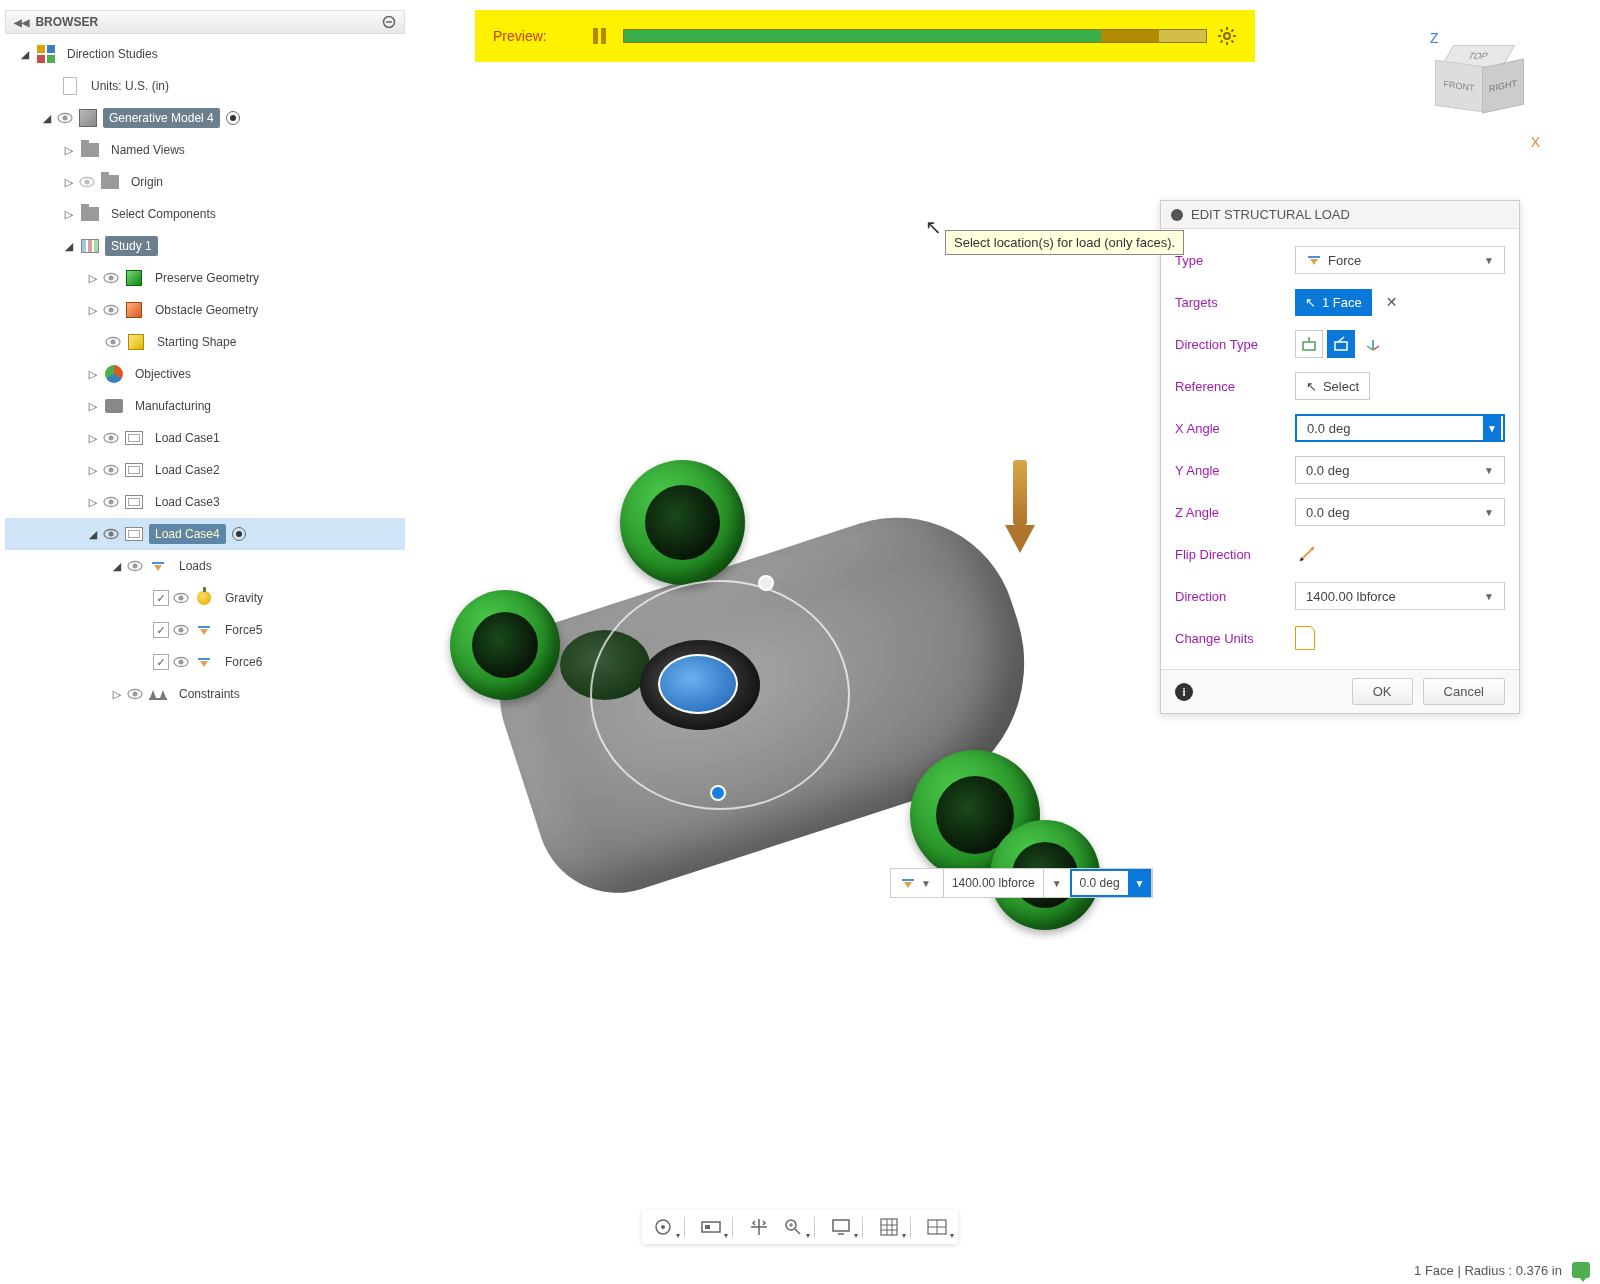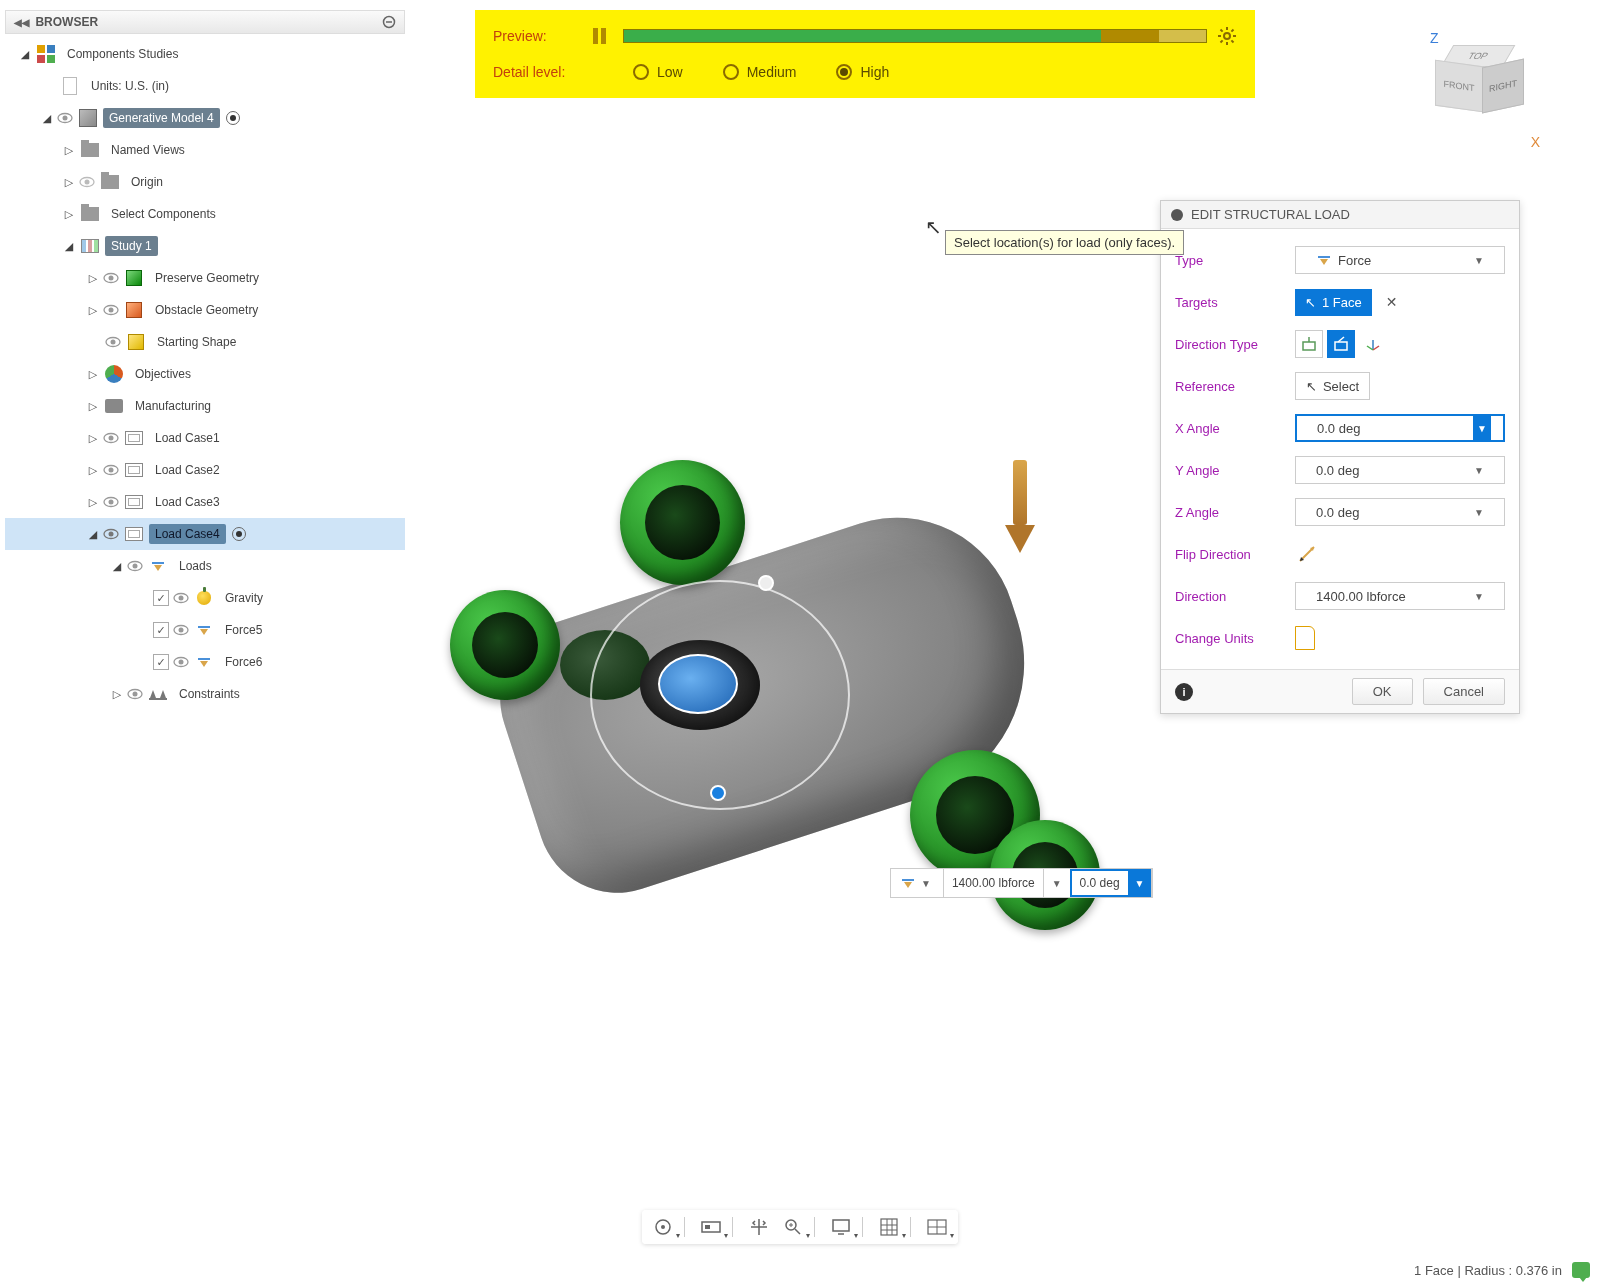--- a/index.html
+++ b/index.html
@@ -12,21 +12,21 @@
 .browser-header .min { margin-left: auto; width: 14px; height: 14px; display:flex; align-items:center; justify-content:center; }
 .tree { padding: 4px 0; }
 .tree-row { display: flex; align-items: center; height: 32px; padding-right: 8px; white-space: nowrap; }
 .tree-row .indent { flex: 0 0 auto; }
 .tri { width: 20px; text-align: center; color: #444; font-size: 11px; cursor: pointer; }
 .eye { width: 20px; text-align: center; color: #888; }
 .eye svg { width:16px; height:16px; }
 .icon-slot { width: 22px; height: 22px; display: flex; align-items: center; justify-content: center; margin-right: 4px; }
 .lbl { padding: 3px 6px; border-radius: 2px; }
 .lbl.selected { background: #6b7f8f; color: #fff; }
-.lbl.sel2 { background: #5e86a7; color: #0f172a; }
+.lbl.sel2 { background: #5e86a7; color: #fef9c3; }
 .radio-dot { width: 14px; height: 14px; border: 1px solid #666; border-radius: 50%; margin-left: 6px; display:flex; align-items:center; justify-content:center; }
 .radio-dot.on::after { content:''; width:6px; height:6px; background:#333; border-radius:50%; }
 .check { width: 16px; height: 16px; border: 1px solid #aaa; background:#fff; margin-right:4px; display:flex; align-items:center; justify-content:center; color:#555; font-size:11px; }
 .folder-icon { width:18px; height:14px; background:#9a9a9a; position:relative; }
 .folder-icon::before { content:''; position:absolute; top:-3px; left:0; width:8px; height:3px; background:#9a9a9a; }
 .page-icon { width:14px; height:18px; background:#fff; border:1px solid #bbb; position:relative; }
 .cube-green { width:16px; height:16px; background: linear-gradient(135deg,#7cd87c,#0a880a); border:1px solid #0a660a; }
 .cube-orange { width:16px; height:16px; background: linear-gradient(135deg,#ffb07c,#d85a1f); border:1px solid #a04515; }
 .cube-yellow { width:16px; height:16px; background: linear-gradient(135deg,#ffe680,#e0b800); border:1px solid #b08a00; }
 .pie-icon { width:18px; height:18px; border-radius:50%; background: conic-gradient(#d85a1f 0 120deg, #3a7fbf 120deg 240deg, #4fae4f 240deg 360deg); }
@@ -73,21 +73,21 @@
 .viewcube .right { position:absolute; top:18px; left:47px; width:42px; height:46px; background:#ccc; border:1px solid #bbb; font-size:9px; display:flex; align-items:center; justify-content:center; color:#777; transform: skewY(-12deg);}
 
 
 .edit-panel { position: absolute; right: 80px; top: 200px; width: 360px; background: #fff; border: 1px solid #ccc; box-shadow: 0 2px 8px rgba(0,0,0,.15); font-size: 13px; }
 .edit-header { display:flex; align-items:center; padding: 6px 10px; background:#f4f4f4; border-bottom:1px solid #ddd; color:#555; }
 .edit-header .dot { width:12px; height:12px; background:#555; border-radius:50%; margin-right:8px; }
 .edit-body { padding: 10px 14px; }
 .edit-row { display:flex; align-items:center; min-height: 42px; }
 .edit-row .elabel { width: 120px; color:#a21caf; }
 .edit-row .econtrol { flex:1; display:flex; align-items:center; gap:4px; }
-.dropdown { flex:1; height:28px; border:1px solid #ccc; display:flex; align-items:center; padding: 0 20px; background:#fff; position:relative; }
+.dropdown { flex:1; height:28px; border:1px solid #ccc; display:flex; align-items:center; padding: 0 10px; background:#fff; position:relative; }
 .dropdown.blue { border: 2px solid #0a78d9; }
 .dropdown .caret { margin-left:auto; font-size:10px; color:#666; }
 .dropdown .caret.blue-caret { background:#0a78d9; color:#fff; width:18px; height:24px; display:flex; align-items:center; justify-content:center; margin-right:-8px; }
 .target-chip { background:#0a78d9; color:#fff; padding: 6px 10px; display:flex; align-items:center; gap:6px; }
 .target-chip .cursor { font-size:13px; }
 .x-clear { margin-left:10px; color:#555; font-size:14px; cursor:pointer; }
 .dir-btn { width:28px; height:28px; border:1px solid #ccc; display:flex; align-items:center; justify-content:center; background:#fff; }
 .dir-btn.active { background:#0a78d9; color:#fff; border-color:#0a78d9; }
 .select-btn { height:28px; border:1px solid #ccc; padding: 0 10px; display:flex; align-items:center; gap:6px; background:#fff; }
 .flip-btn { width:24px; height:24px; display:flex; align-items:center; justify-content:center; }
@@ -162,21 +162,21 @@
       <span class="indent" style="width:10px"></span>
       <span class="tri">◢</span>
       <span class="icon-slot">
           <span class="grid4">
             <div></div>
             <div></div>
             <div></div>
             <div></div>
           </span>
         </span>
-      <span class="lbl">Components Studies</span>
+      <span class="lbl">Direction Studies</span>
     </div>
 
     <div class="tree-row hover">
       <span class="indent" style="width:54px"></span>
       <span class="icon-slot">
           <span class="page-icon"></span>
         </span>
       <span class="lbl">Units: U.S. (in)</span>
     </div>
 
@@ -463,37 +463,20 @@
             <line x1="1" y1="10" x2="4" y2="10"></line>
             <line x1="16" y1="10" x2="19" y2="10"></line>
             <line x1="3.5" y1="3.5" x2="5.6" y2="5.6"></line>
             <line x1="14.4" y1="14.4" x2="16.5" y2="16.5"></line>
             <line x1="3.5" y1="16.5" x2="5.6" y2="14.4"></line>
             <line x1="14.4" y1="5.6" x2="16.5" y2="3.5"></line>
           </g>
         </svg>
     </span>
   </div>
-  <div class="preview-row">
-    <span class="label">Detail level:</span>
-    <div class="radio-group">
-      <div class="radio-opt">
-          <span class="radio-circ"></span>
-          <span>Low</span>
-        </div>
-      <div class="radio-opt">
-          <span class="radio-circ"></span>
-          <span>Medium</span>
-        </div>
-      <div class="radio-opt">
-          <span class="radio-circ on"></span>
-          <span>High</span>
-        </div>
-    </div>
-  </div>
 </div>
 
 <div class="viewcube">
   <span class="z">Z</span>
   <span class="x">X</span>
   <div class="cube">
     <div class="top">TOP</div>
     <div class="front">FRONT</div>
     <div class="right">RIGHT</div>
   </div>

